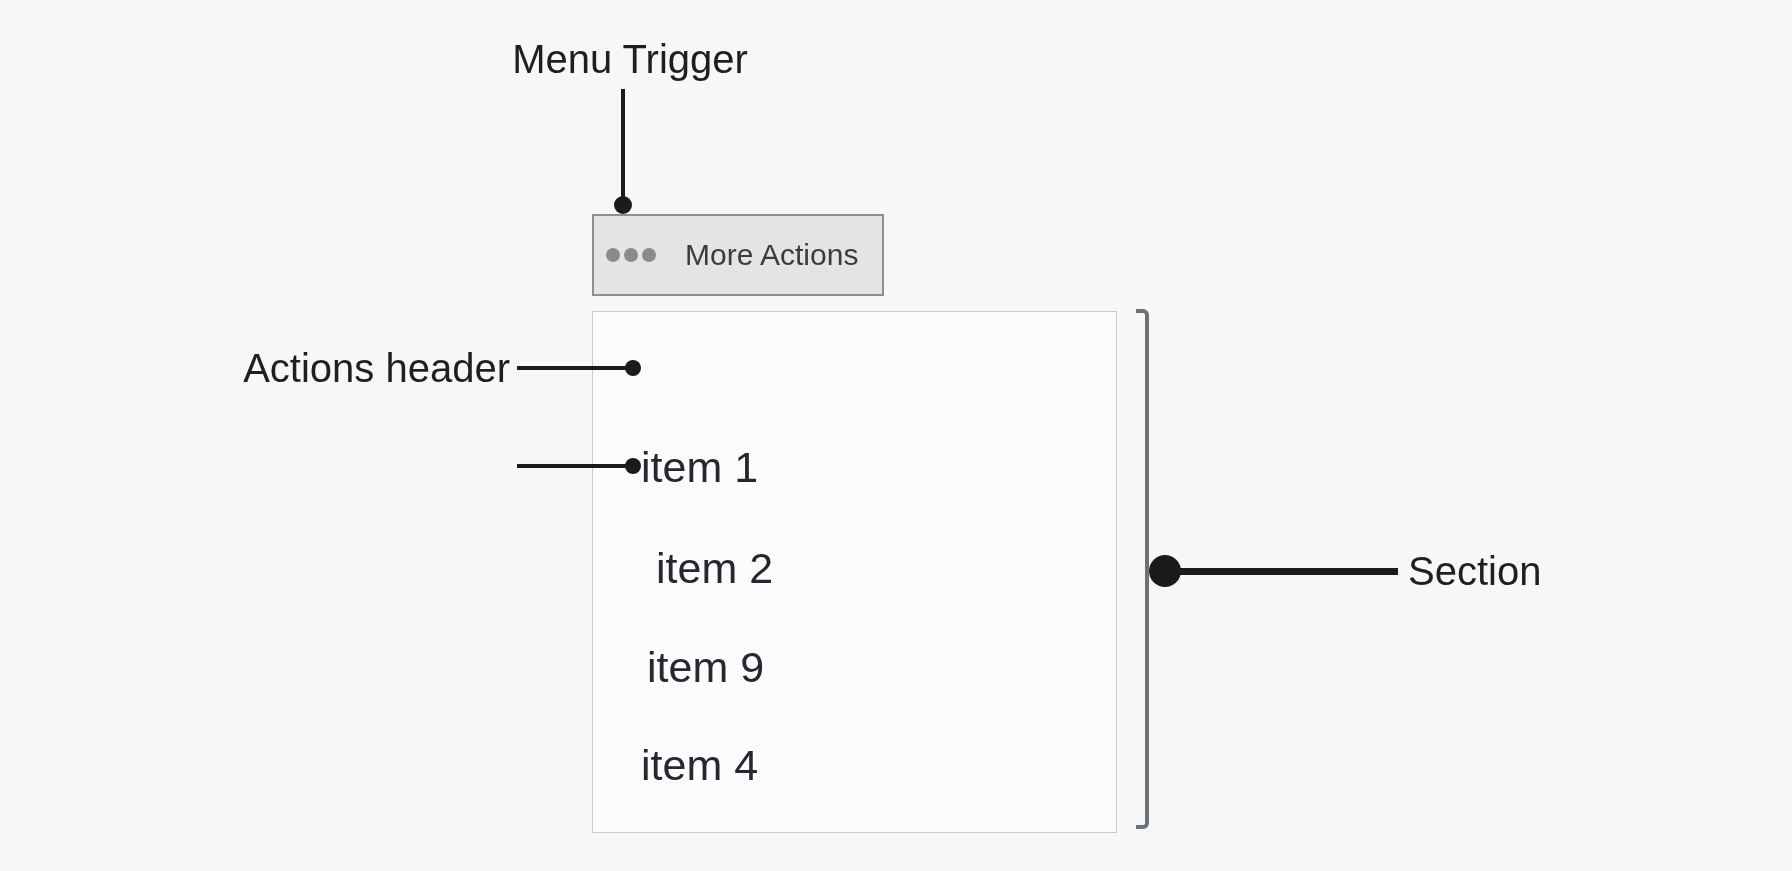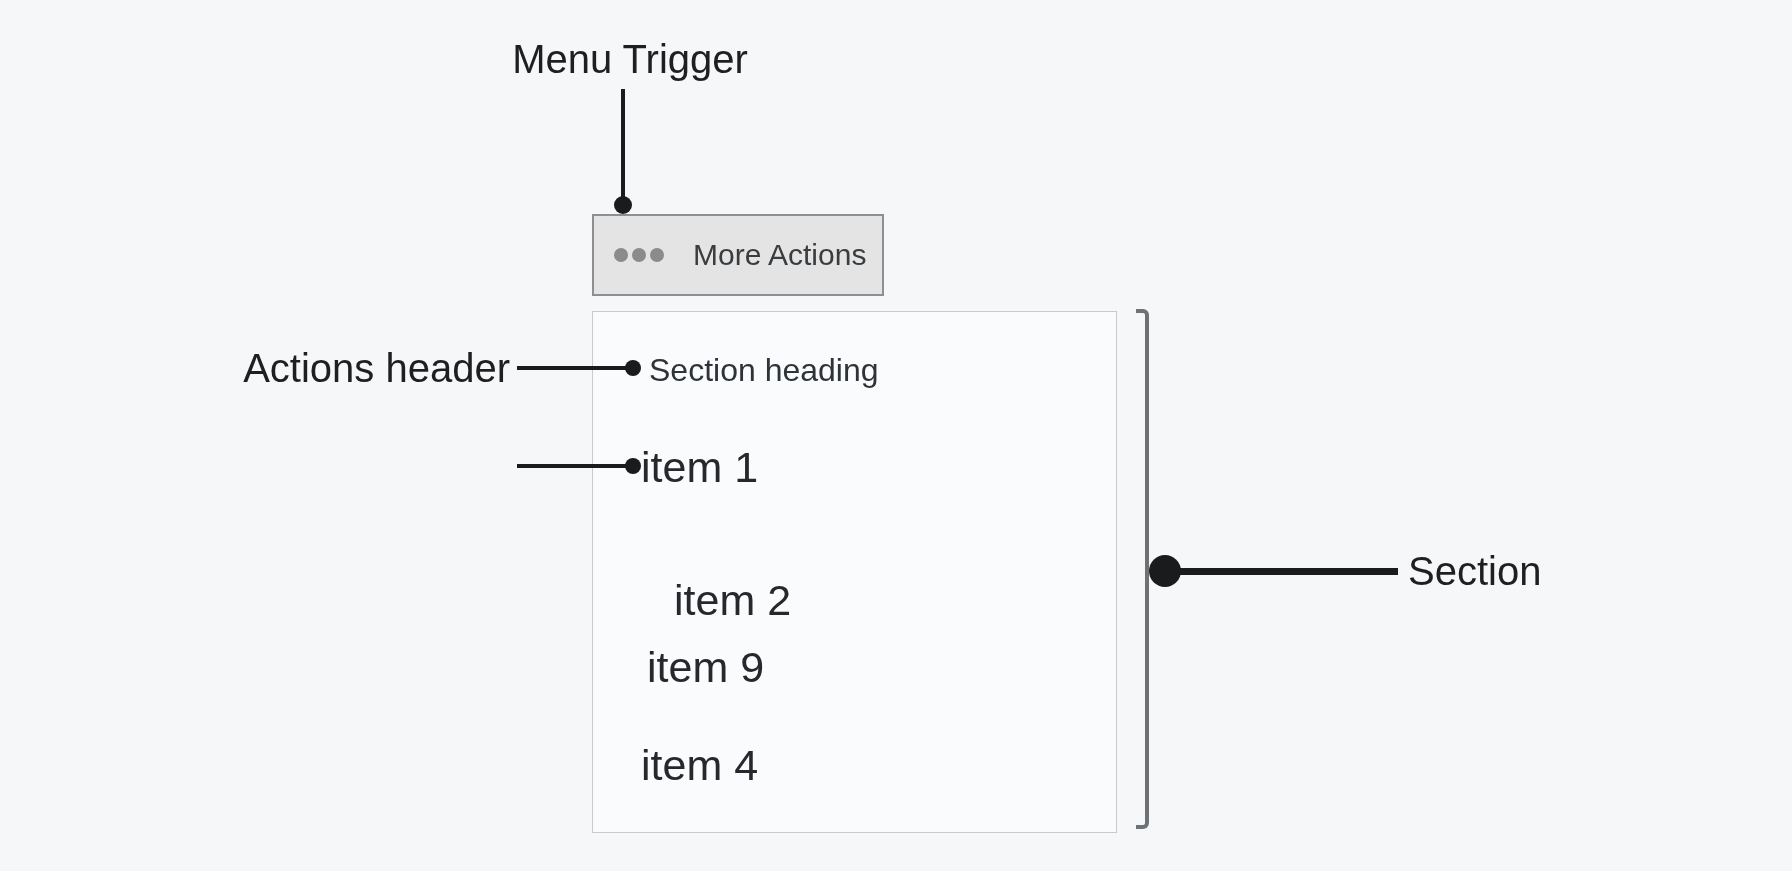--- a/index.html
+++ b/index.html
@@ -56,21 +56,21 @@
 
   
   #more-actions-button {
     left: 592px; top: 214px;
     width: 292px; height: 82px;
     box-sizing: border-box;
     background: #e4e4e4;
     border: 2px solid #8d9093;
     display: flex;
     align-items: center;
-    padding-left: 20px;
+    padding-left: 12px;
     cursor: pointer;
   }
   .ellipsis-icon { display: flex; gap: 4px; align-items: center; }
   .ellipsis-icon .dot {
     width: 14px; height: 14px;
     border-radius: 50%;
     background: #8b8b8b;
   }
   #more-actions-text {
     margin-left: 29px;
@@ -98,21 +98,21 @@
   .menu-item {
     position: absolute;
     left: 48px;
     transform: translateY(-50%);
     font-size: 43px;
     color: #26282c;
     white-space: nowrap;
     cursor: pointer;
   }
   #menu-item-1 { top: 155px; }
-  #menu-item-2 { top: 256px; left: 81px; margin-top: 32px; }
+  #menu-item-2 { top: 256px; left: 63px; }
   #menu-item-3 { top: 355px; left: 54px; }
   #menu-item-4 { top: 453px; text-align: right; }
 
   
   #section-bracket {
     left: 1136px; top: 309px;
     width: 13px; height: 520px;
     box-sizing: border-box;
     border-top: 4px solid #6f7275;
     border-right: 4px solid #6f7275;
@@ -132,21 +132,20 @@
   <div class="abs" id="more-actions-button">
     <span class="ellipsis-icon">
       <span class="dot"></span>
       <span class="dot"></span>
       <span class="dot"></span>
     </span>
     <span id="more-actions-text">More Actions</span>
   </div>
 
   <div class="abs" id="menu-panel">
-    <div id="menu-section-heading">Section heading</div>
     <div class="menu-item" id="menu-item-1">item 1</div>
     <div class="menu-item" id="menu-item-2">item 2</div>
     <div class="menu-item" id="menu-item-3">item 9</div>
     <div class="menu-item" id="menu-item-4">item 4</div>
   </div>
 
   <div class="abs ann-label" id="section-header-label">Actions header</div>
   <div class="abs conn" id="sh-line"></div>
   <div class="abs conn" id="sh-dot"></div>
 

